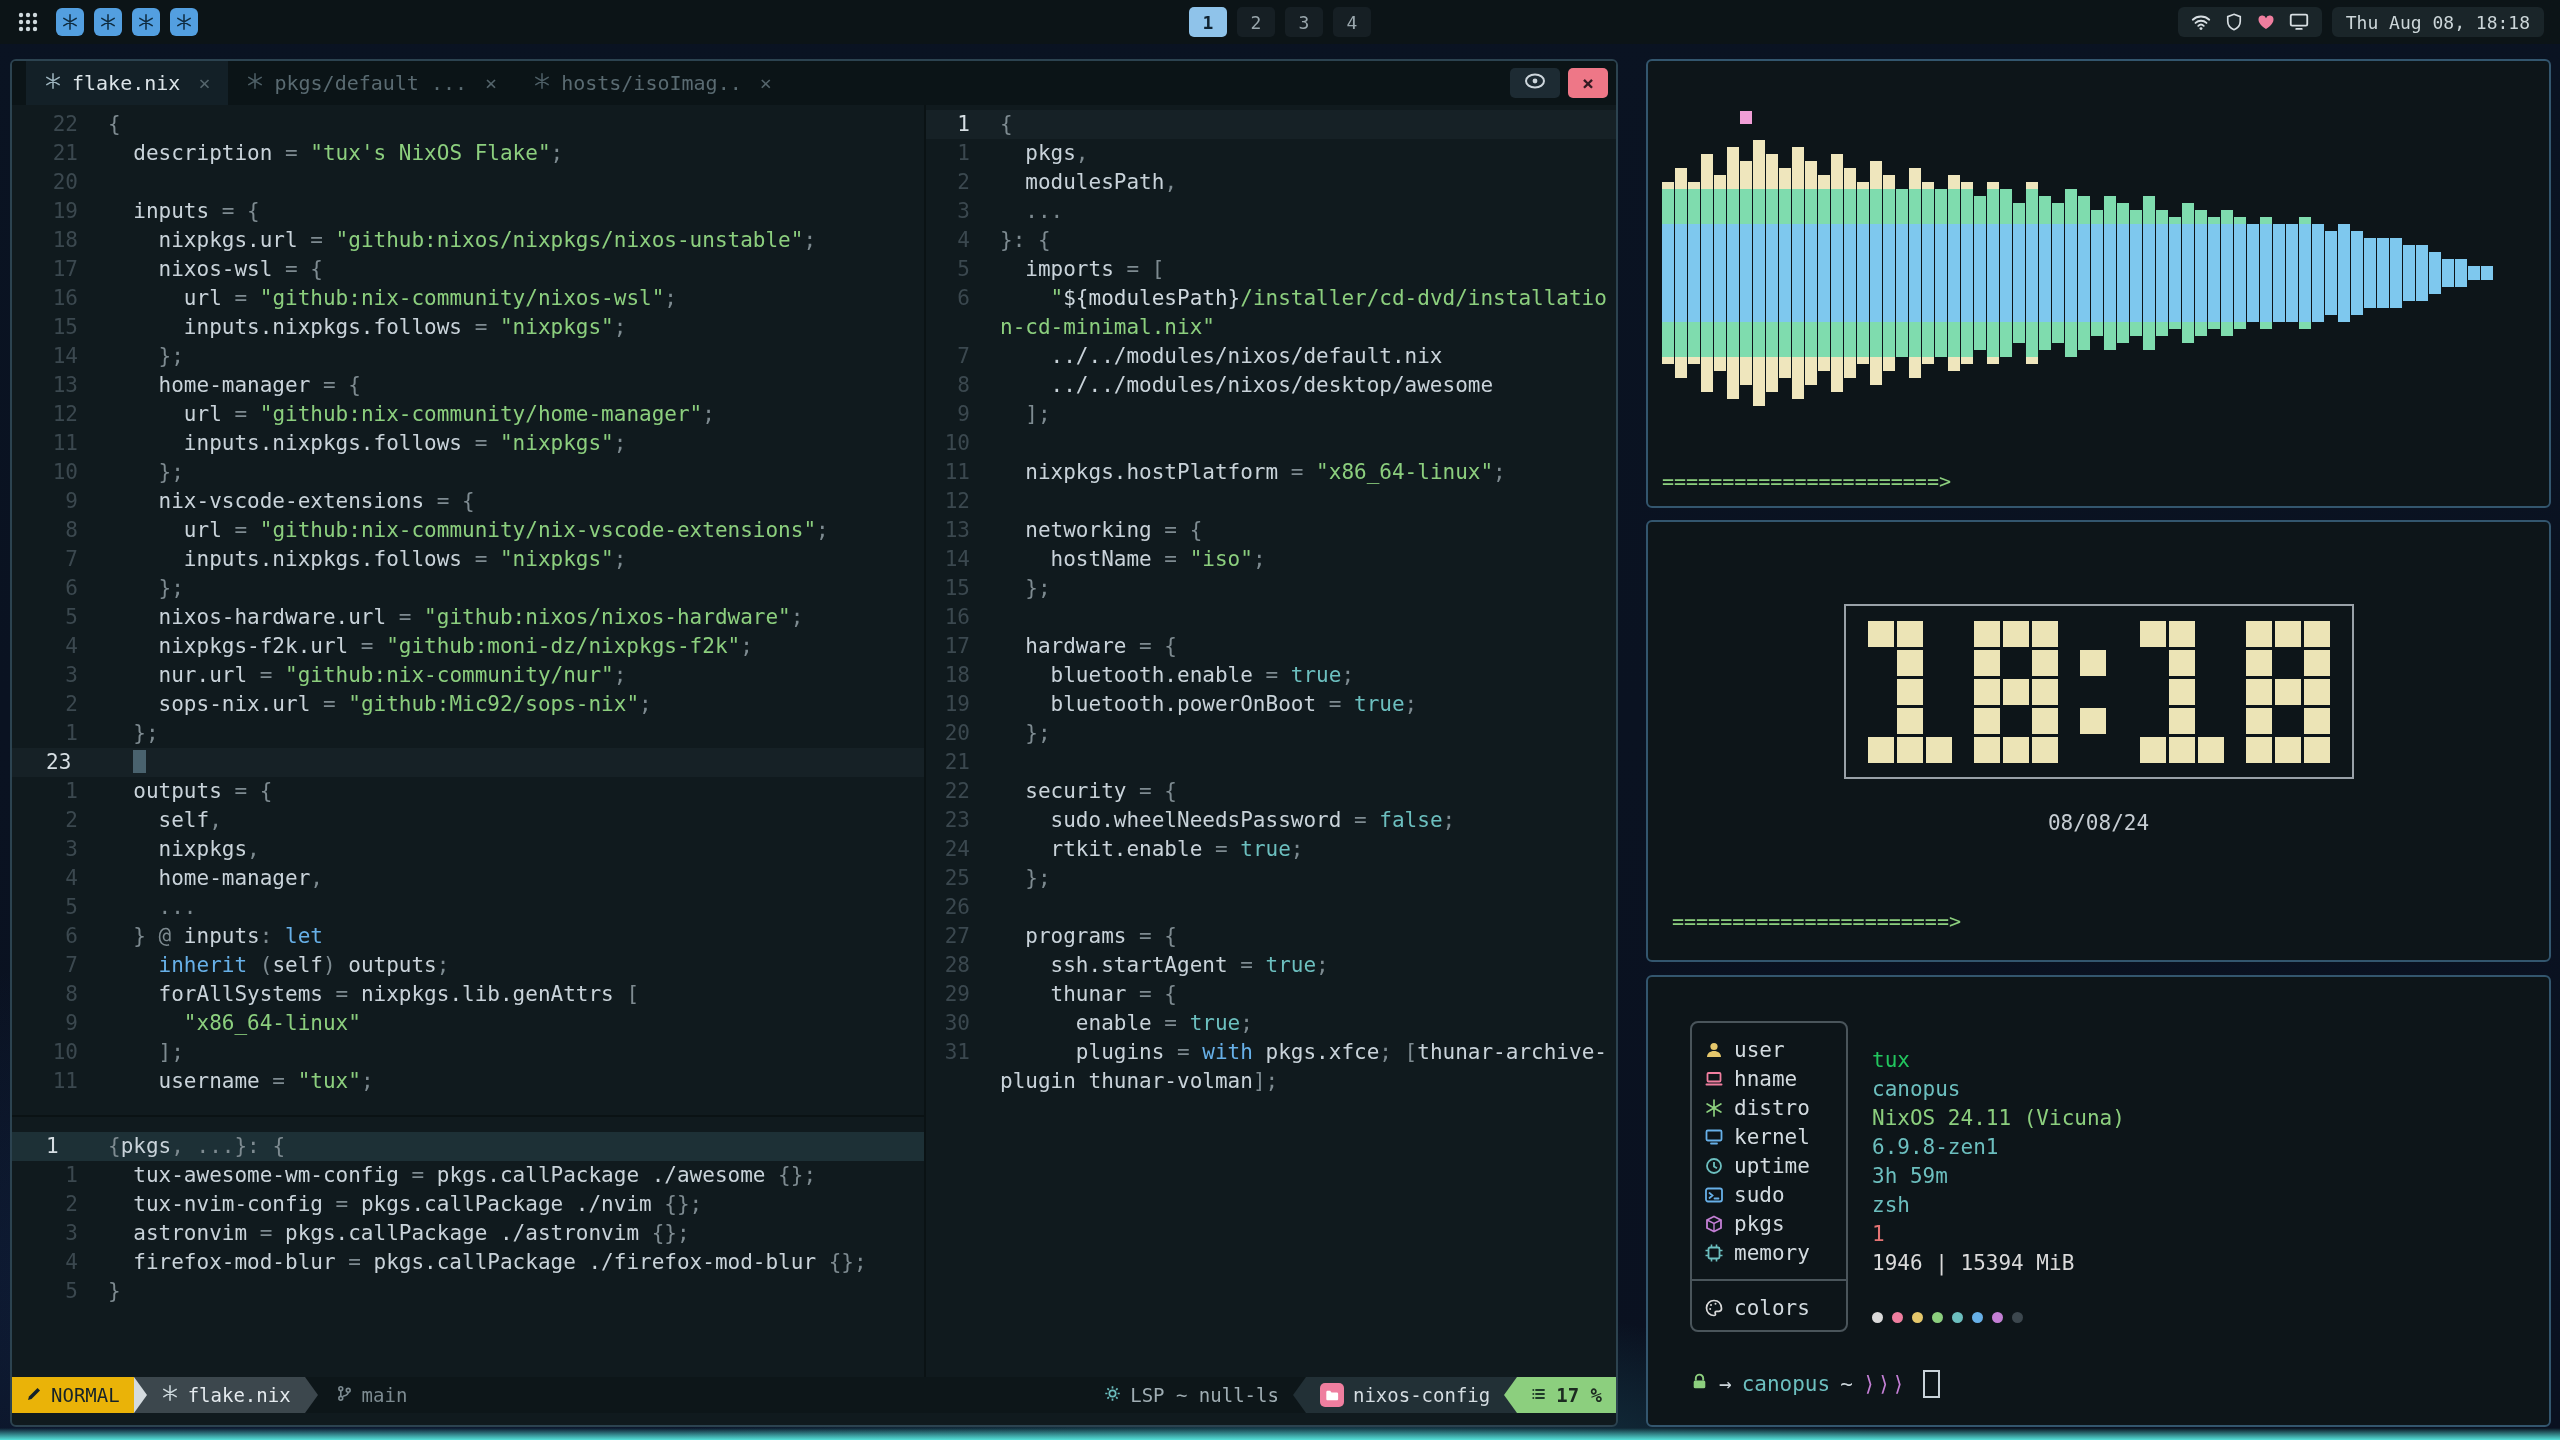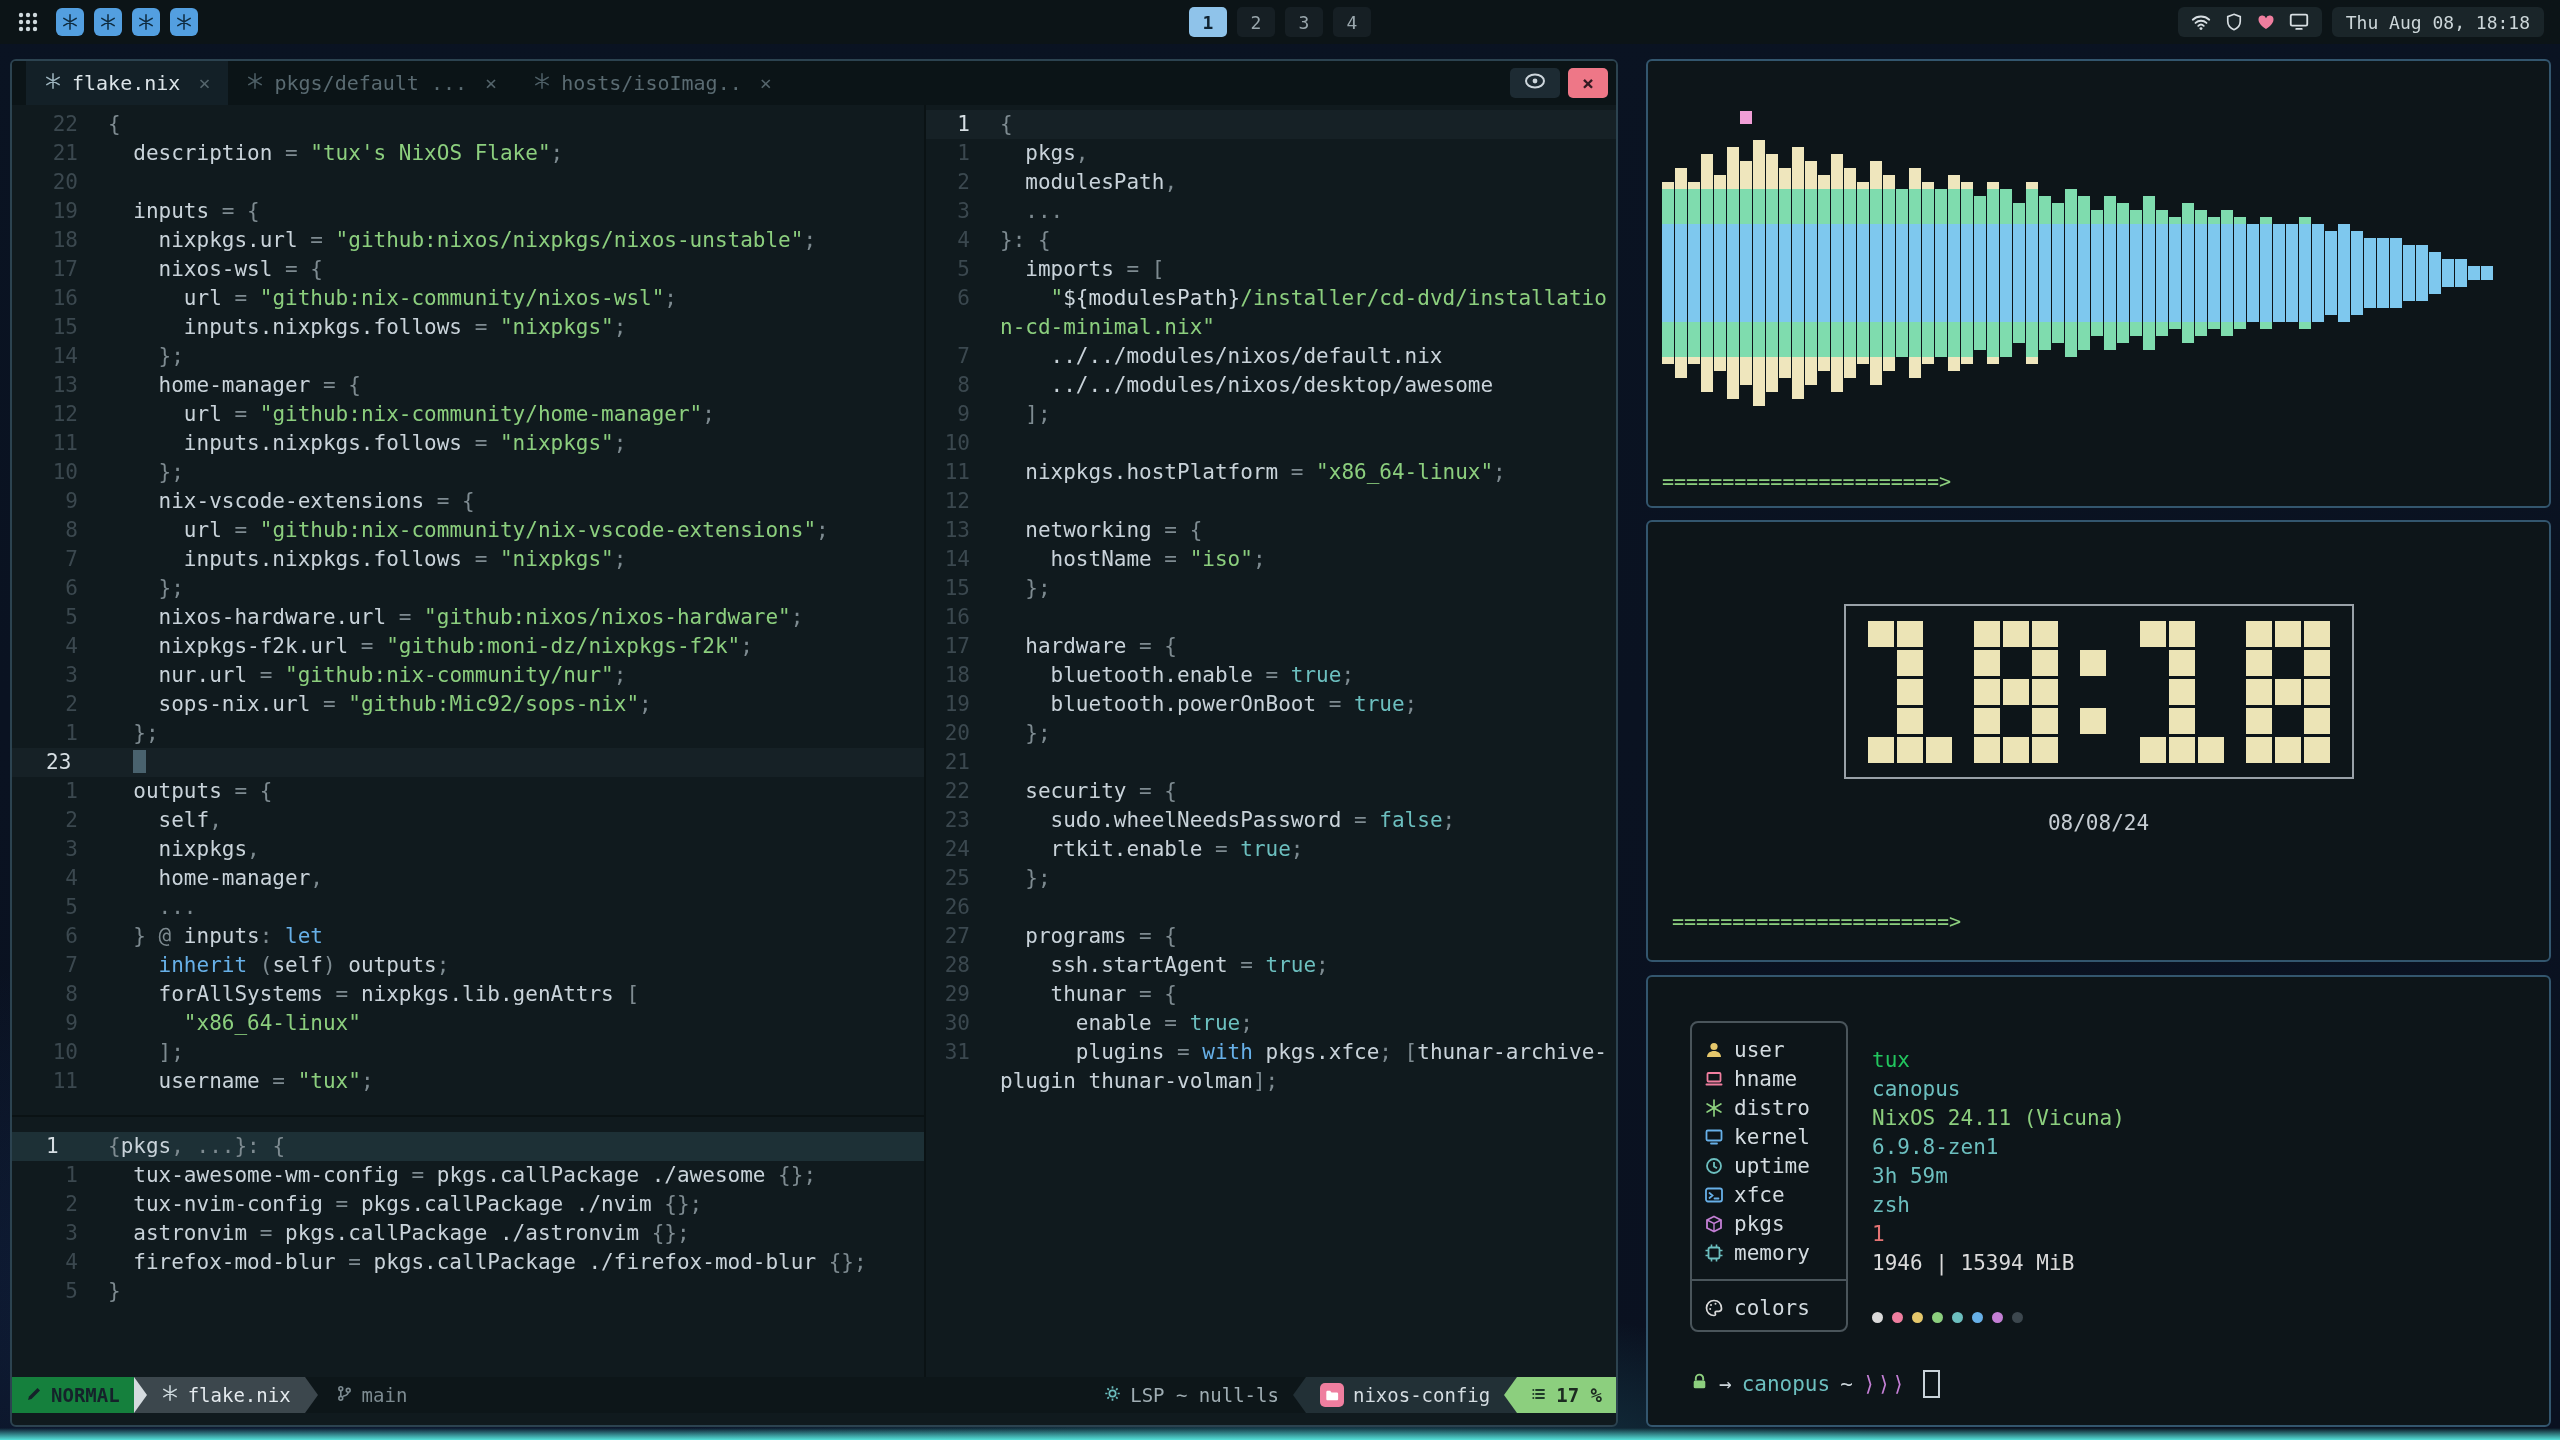--- a/index.html
+++ b/index.html
@@ -60,21 +60,21 @@
   .hl{background:#1d3036;}
   .curline{background:rgba(140,180,200,0.05);}
   .cursor-block{display:inline-block;width:13px;height:23px;background:#49626e;vertical-align:-4px;}
   .tk-f{color:#c9d3da}.tk-p{color:#7e8b91}.tk-s{color:#8ccf7e}.tk-k{color:#67b0e8}
   .tk-b{color:#6cbfbf}.tk-i{color:#cfd9df}
 
   
   #statusline{position:absolute;left:0;right:0;bottom:12px;height:36px;background:#0d1619;
     display:flex;align-items:stretch;font-size:19px;}
   .sl-seg{display:flex;align-items:center;gap:9px;padding:0 14px;white-space:pre;}
-  .sl-mode{background:#15803d;color:#15222a;font-weight:bold;}
+  .sl-mode{background:#eab308;color:#15222a;font-weight:normal;}
   .sl-file{background:#3c474d;color:#e4eaee;}
   .sl-branch{color:#7d8b91;padding-left:18px;}
   .sl-spacer{flex:1;}
   .sl-lsp{color:#9fadb3;}
   .sl-proj{background:#223036;color:#d5dde2;}
   .sl-prog{background:#8ccf7e;color:#1c2a20;font-weight:bold;}
   .pl{width:0;height:0;border-top:18px solid transparent;border-bottom:18px solid transparent;}
   .plw{display:flex;}
   .plw-mode{background:#3c474d;}
   .pl-mode{border-left:13px solid #d4dbdf;}
@@ -728,21 +728,21 @@
             </span>
             <span>uptime</span>
           </div>
           <div class="nitch-row">
             <span class="n-ico">
               <svg viewBox="0 0 20 20">
                 <rect x="2" y="3.5" width="16" height="13" rx="2" fill="none" stroke="#67b0e8" stroke-width="1.8"></rect>
                 <path d="M5.5 8l3 2.5-3 2.5M10.5 13.5h4" fill="none" stroke="#67b0e8" stroke-width="1.8" stroke-linecap="round"></path>
               </svg>
             </span>
-            <span>xfce</span>
+            <span>sudo</span>
           </div>
           <div class="nitch-row">
             <span class="n-ico">
               <svg viewBox="0 0 20 20">
                 <path d="M10 2.5l7 3.5v8l-7 3.5-7-3.5v-8z" fill="none" stroke="#c47fd5" stroke-width="1.8"></path>
                 <path d="M3 6l7 3.5L17 6M10 9.5V17" fill="none" stroke="#c47fd5" stroke-width="1.4"></path>
               </svg>
             </span>
             <span>pkgs</span>
           </div>

